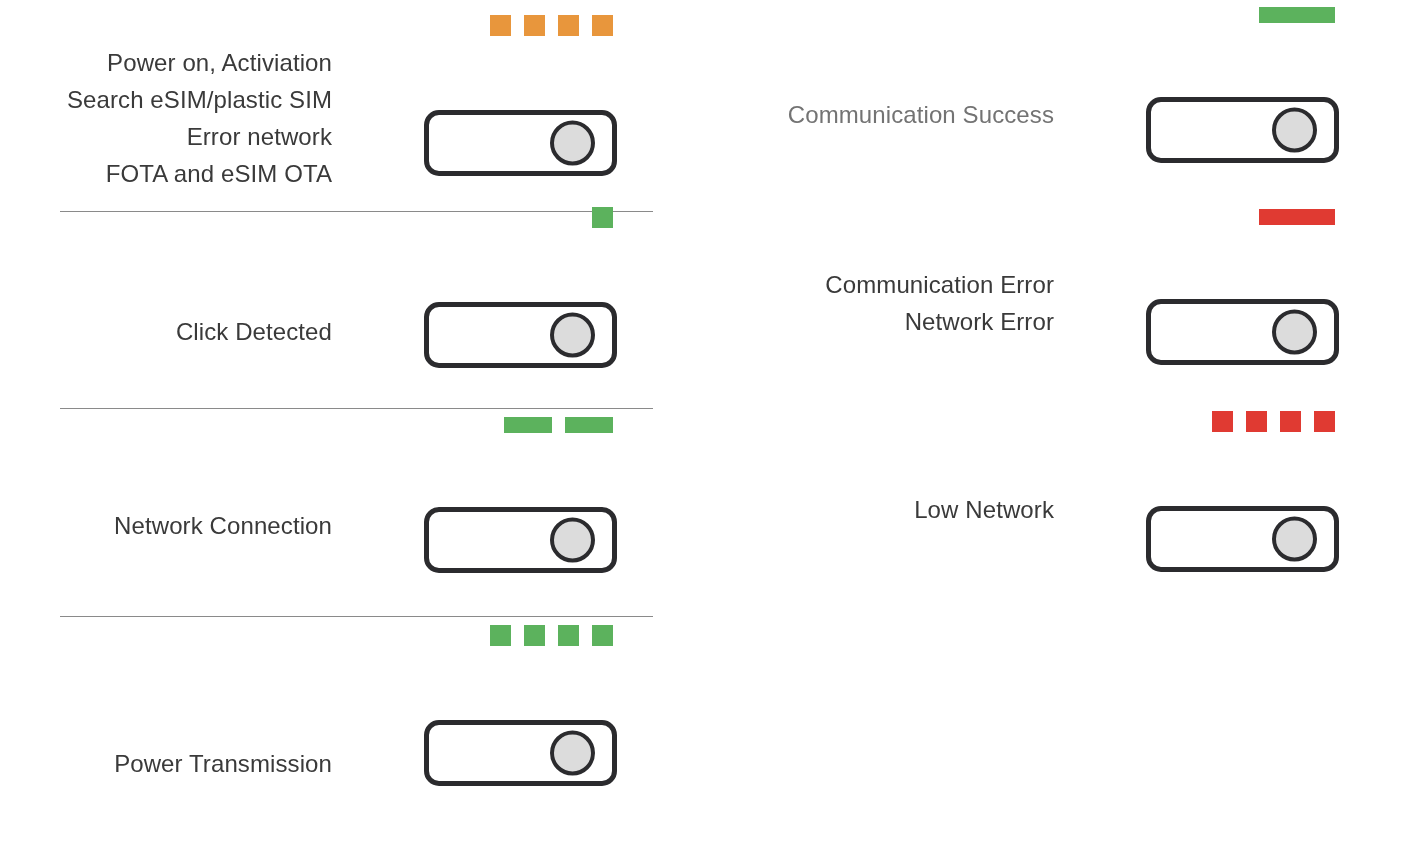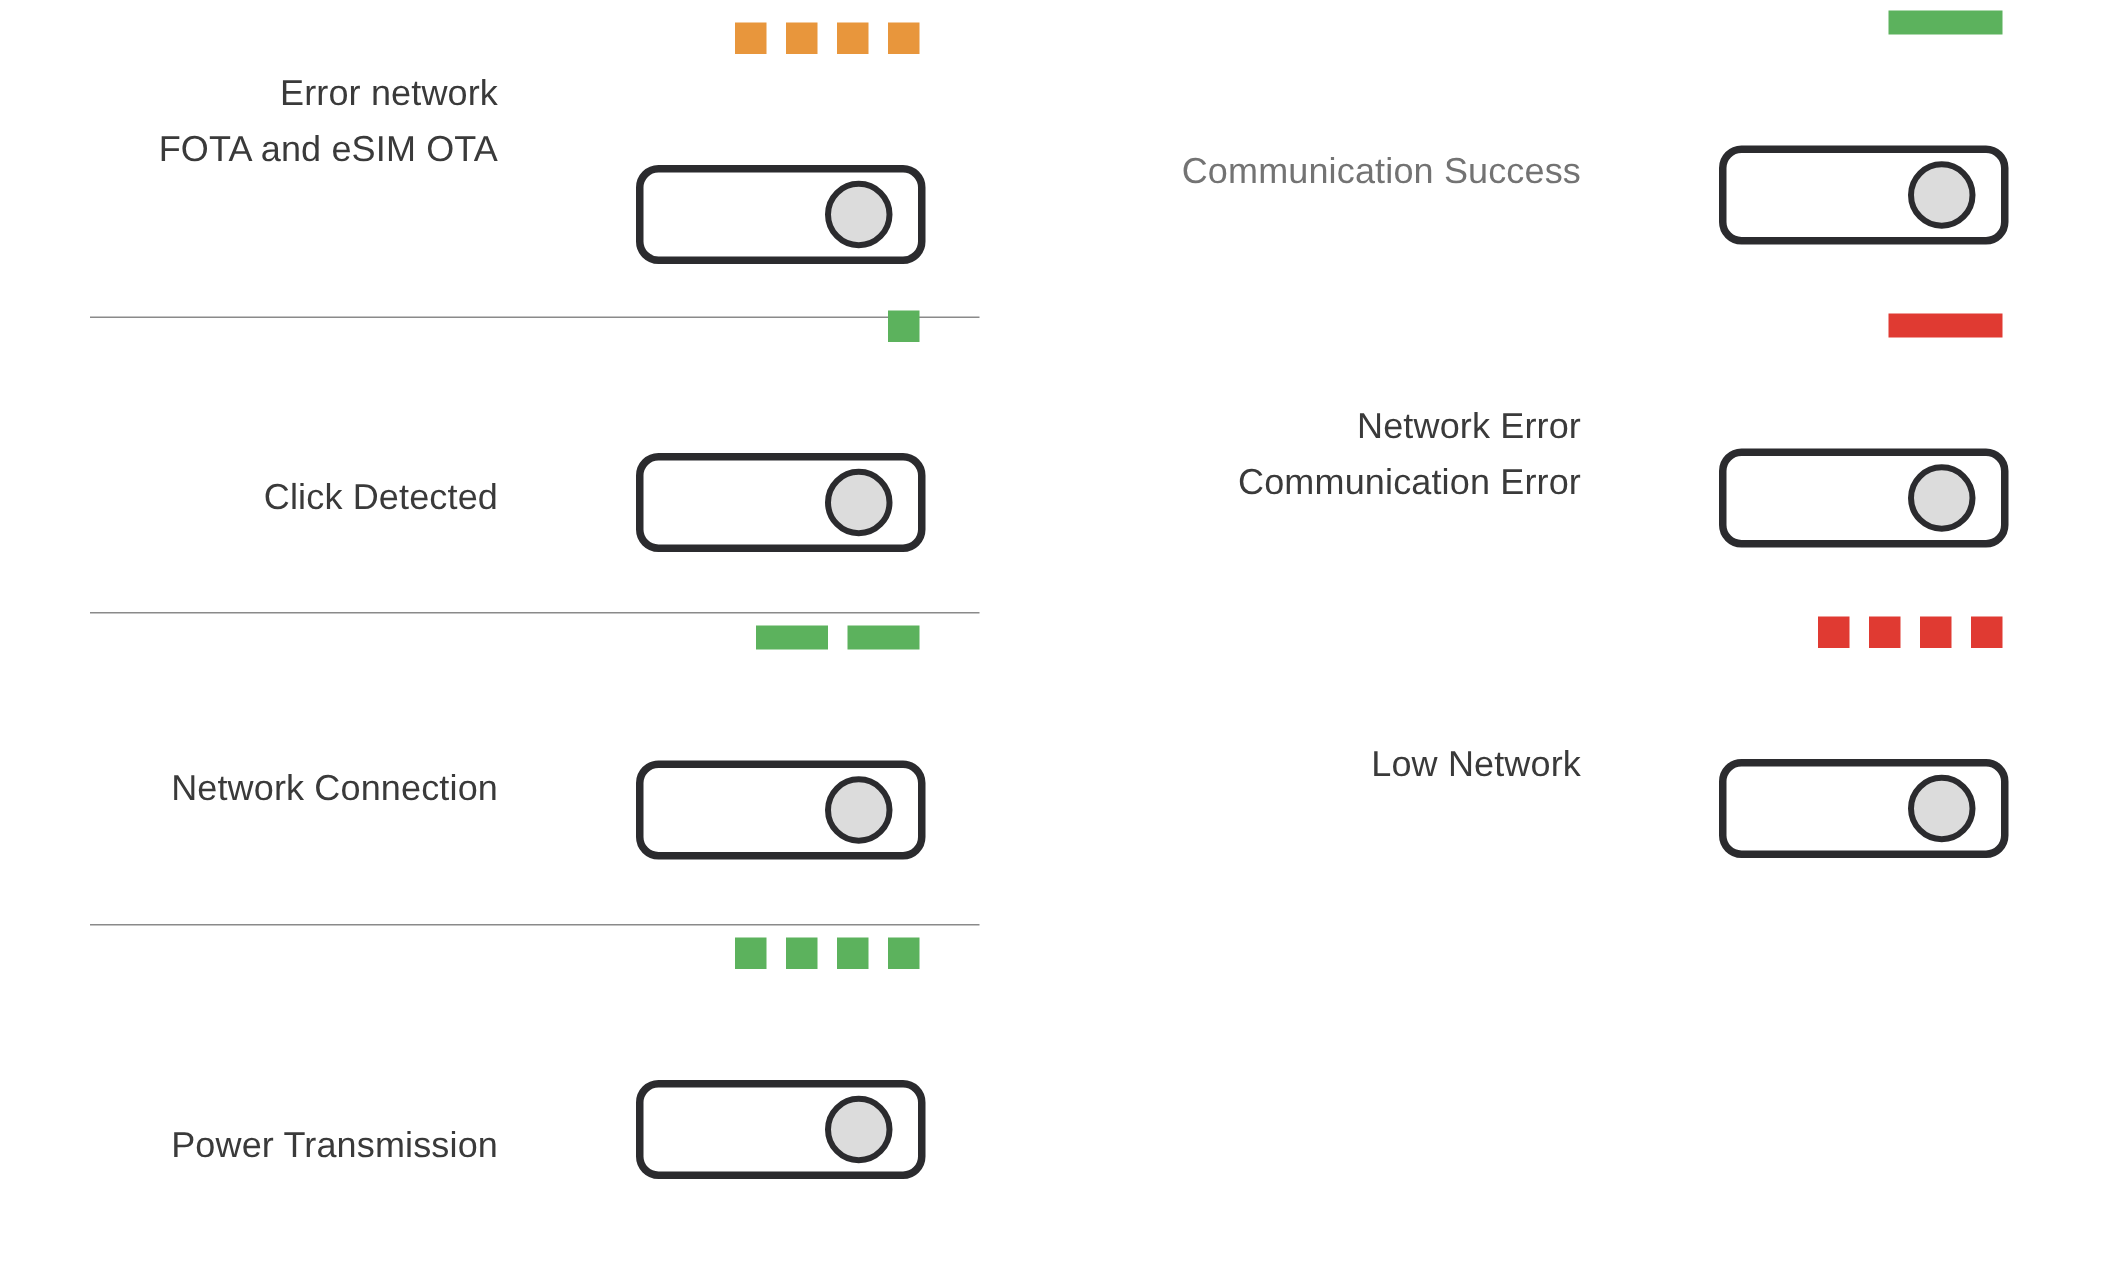--- a/index.html
+++ b/index.html
@@ -111,20 +111,22 @@
 </head>
 <body style="background: rgb(255, 255, 255);">
 
 <div class="legend">
 
   <div class="column left">
 
     <div class="row" style="top:44px">
       <div class="row-inner">
         <div class="label" style="top: 0px; color: rgb(58, 58, 58);">
+          <span class="line">Power on, Activiation</span>
+          <span class="line">Search eSIM/plastic SIM</span>
           <span class="line">Error network</span>
           <span class="line">FOTA and eSIM OTA</span>
         </div>
         <div class="device" style="top:66px">
           <div class="leds" style="bottom:74px">
             <i class="led sq" style="background: rgb(232, 150, 60);"></i>
             <i class="led sq" style="background: rgb(232, 150, 60);"></i>
             <i class="led sq" style="background: rgb(232, 150, 60);"></i>
             <i class="led sq" style="background: rgb(232, 150, 60);"></i>
           </div>
@@ -208,22 +210,22 @@
           <div class="body" style="border-color: rgb(43, 43, 46);">
             <div class="knob" style="border-color: rgb(43, 43, 46); background: rgb(220, 220, 220);"></div>
           </div>
         </div>
       </div>
     </div>
 
     <div class="row" style="top:266px">
       <div class="row-inner">
         <div class="label" style="top: 0px; color: rgb(58, 58, 58);">
+          <span class="line">Communication Error</span>
           <span class="line">Network Error</span>
-          <span class="line">Communication Error</span>
         </div>
         <div class="device" style="top:33px">
           <div class="leds" style="bottom:74px">
             <i class="led wide" style="background: rgb(224, 58, 50);"></i>
           </div>
           <div class="body" style="border-color: rgb(43, 43, 46);">
             <div class="knob" style="border-color: rgb(43, 43, 46); background: rgb(220, 220, 220);"></div>
           </div>
         </div>
       </div>

